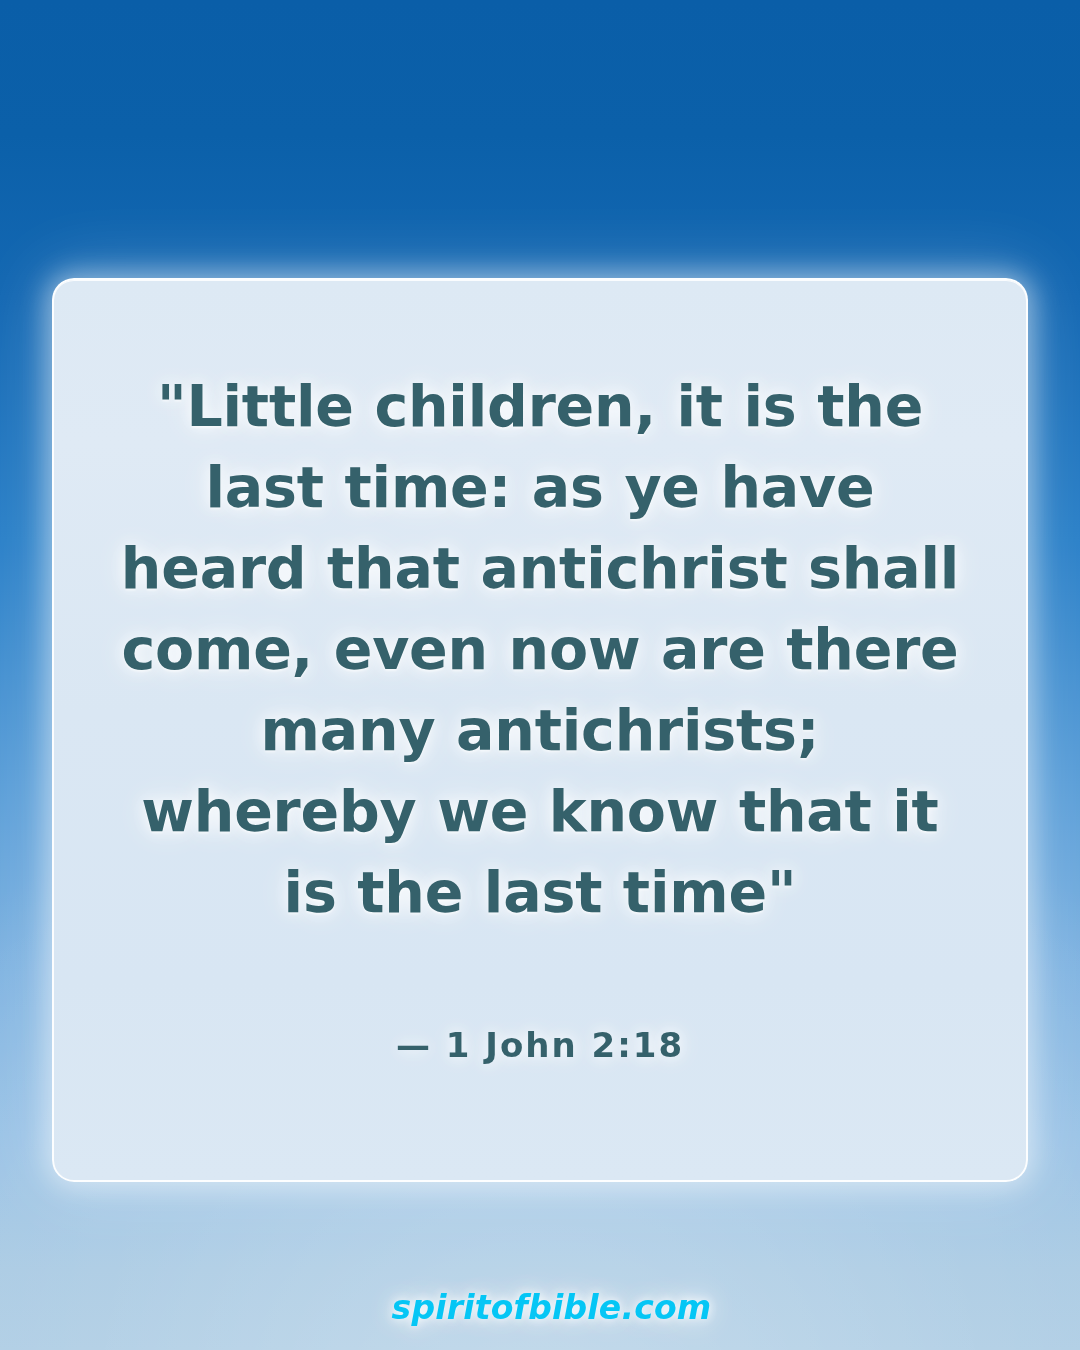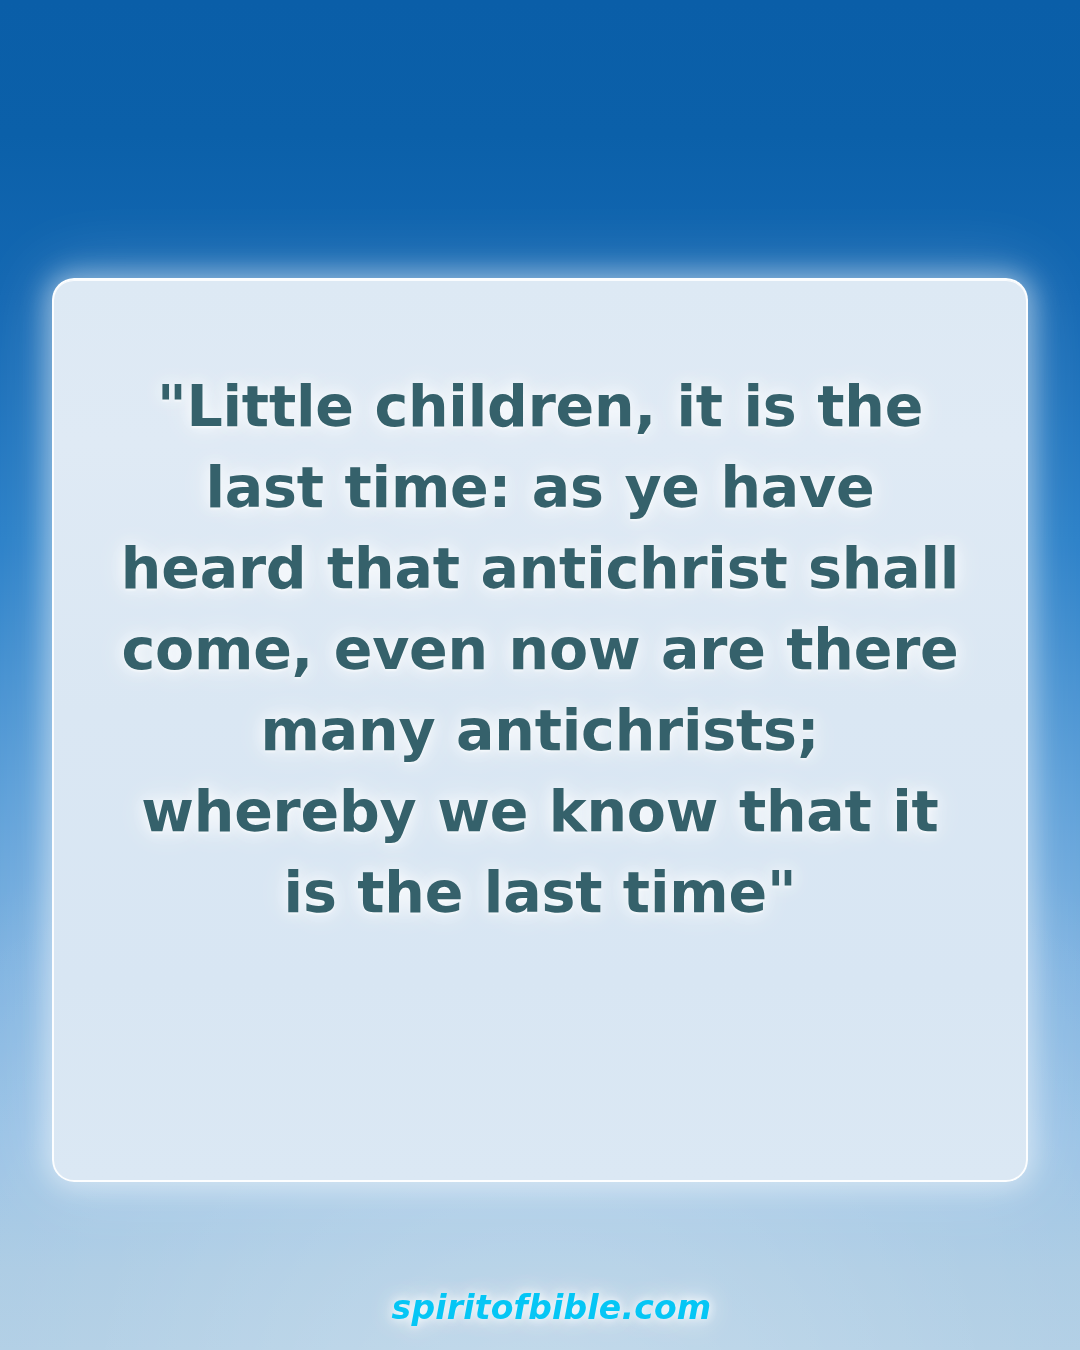--- a/index.html
+++ b/index.html
@@ -133,20 +133,21 @@
 
 <div id="poster">
 
   <div id="bg-sheen"></div>
 
   <div id="quote-card">
     <div id="card-inner">
 
       <p id="quote-text">"Little children, it is the last time: as ye have heard that antichrist shall come, even now are there many antichrists; whereby we know that it is the last time"</p>
 
+      <div id="quote-reference">— 1 John 2:18</div>
 
     </div>
   </div>
 
   <div id="site-footer">
     <span id="site-url">spiritofbible.com</span>
   </div>
 
 </div>
 

